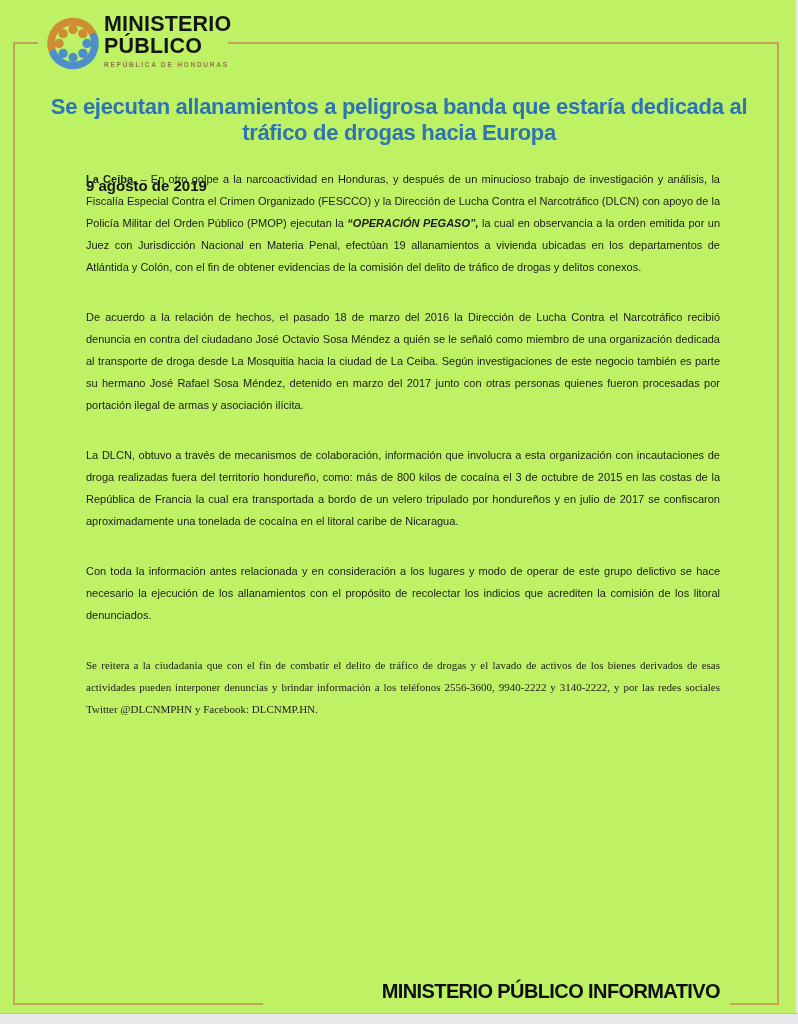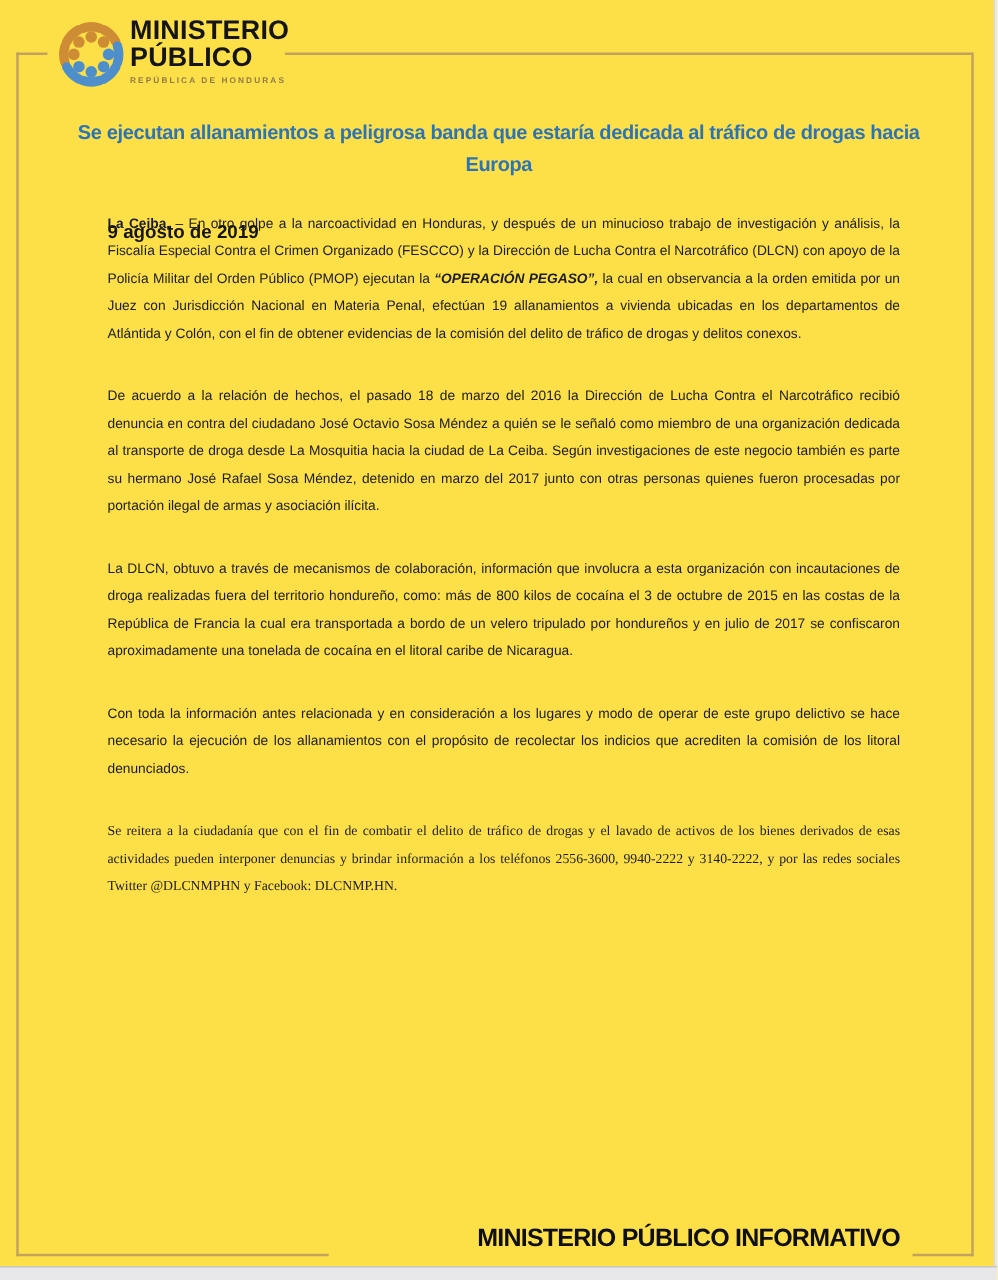--- a/index.html
+++ b/index.html
@@ -3,21 +3,21 @@
 <meta charset="utf-8">
 <style>
   :root{
     --gold:#C3A25E; --title-blue:#2E74B5; --ink:#1C1C1C;
     --logo-orange:#CE8C35; --logo-blue:#4E8FCB; --subtitle-brown:#8F7A4B;
     --viewer-gray:#E8E8EA; --viewer-border:#BFBFC1;
   }
   *{margin:0;padding:0;box-sizing:border-box;}
   html,body{background:#fff;}
   body{font-family:"Liberation Sans",sans-serif;}
-  .stage{position:relative;width:798px;height:1024px;background:#fde047;overflow:hidden;}
+  .stage{position:relative;width:798px;height:1024px;background:#bef264;overflow:hidden;}
 
   
   .gline{position:absolute;background:var(--gold);}
   .gl-top-stub{left:13px;top:42px;width:25px;height:2px;}
   .gl-top-right{left:228px;top:42px;width:550px;height:2px;}
   .gl-left{left:13px;top:42px;width:2px;height:963px;}
   .gl-right{left:777px;top:42px;width:2px;height:963px;}
   .gl-bottom-left{left:13px;top:1003px;width:250px;height:2px;}
   .gl-bottom-right{left:730px;top:1003px;width:49px;height:2px;}
 
@@ -26,21 +26,21 @@
   .logo svg{width:100%;height:100%;}
   .lg-arc{fill:none;stroke-width:13;stroke-linecap:round;}
   .lg-arc.o{stroke:var(--logo-orange);} .lg-arc.b{stroke:var(--logo-blue);}
   .lg-head.o{fill:var(--logo-orange);} .lg-head.b{fill:var(--logo-blue);}
   .org{position:absolute;left:104px;top:13px;color:#121212;}
   .org-line{font-size:21.5px;font-weight:700;line-height:22px;letter-spacing:0.2px;color:#151515;}
   .org-sub{margin-top:4px;font-size:6.6px;font-weight:700;letter-spacing:1.7px;color:var(--subtitle-brown);}
 
   
   .title{position:absolute;left:44px;top:94px;width:710px;text-align:center;
-         color:var(--title-blue);font-size:16px;font-weight:700;line-height:26px;letter-spacing:-0.3px;}
+         color:var(--title-blue);font-size:22px;font-weight:700;line-height:26px;letter-spacing:-0.3px;}
   .date{position:absolute;left:86px;top:146px;width:632px;
         font-size:15px;font-weight:700;color:#141414;margin-top:31px;}
   .body-col{position:absolute;left:86px;top:168px;width:634px;color:var(--ink);}
   .para{font-size:11px;line-height:22px;text-align:justify;margin-bottom:28px;}
   .para:last-child{margin-bottom:0;font-family:Liberation Serif, serif;}
 
   
   .footer-banner{position:absolute;right:78px;top:980px;
     font-size:20px;font-weight:700;letter-spacing:-0.6px;color:#0f0f0f;white-space:nowrap;}
 

